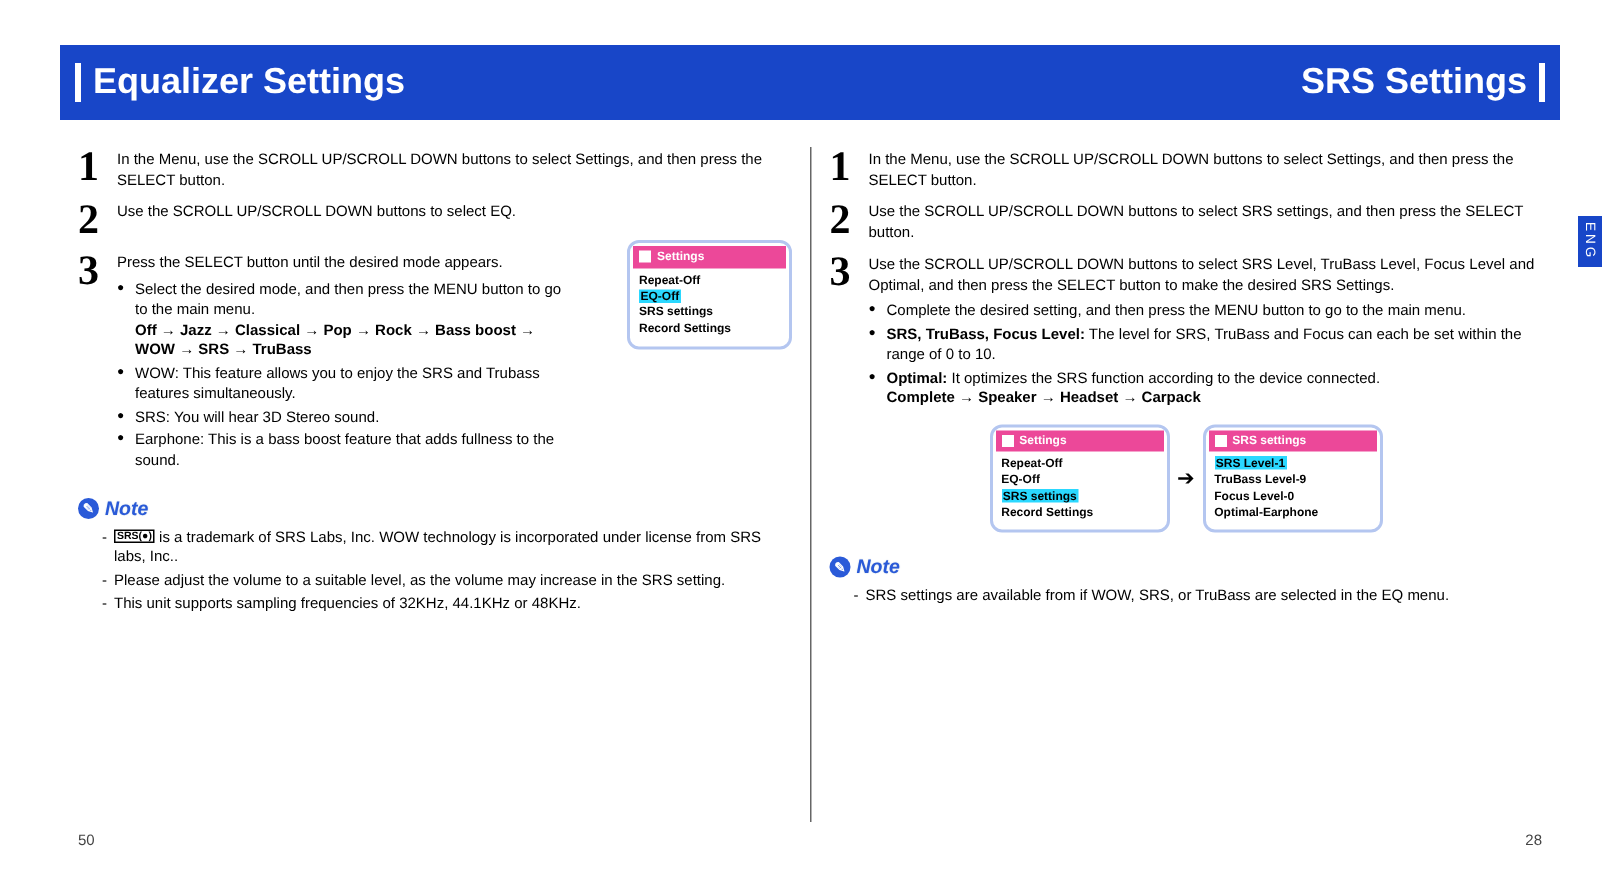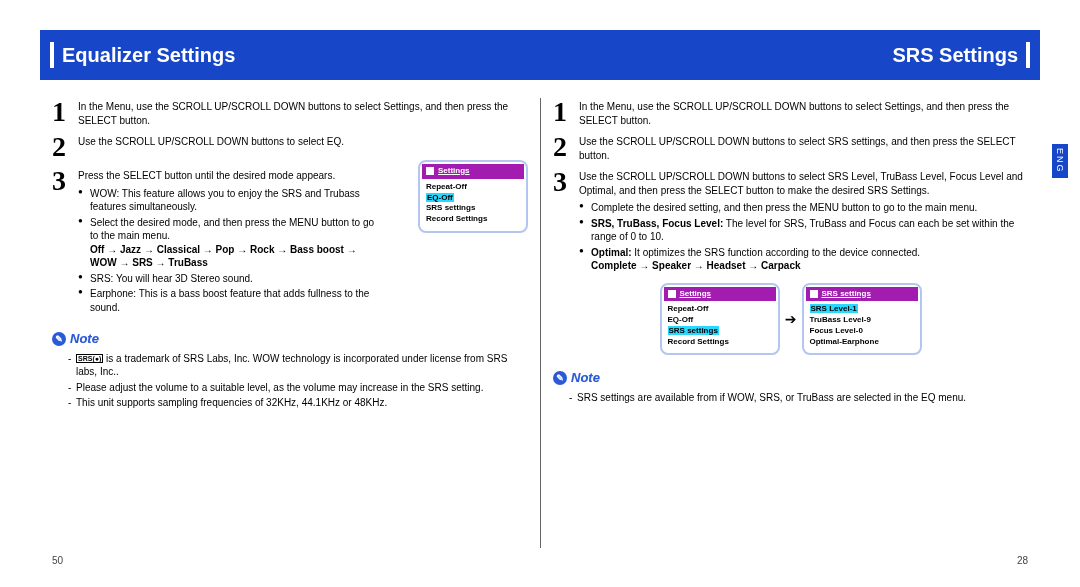--- a/index.html
+++ b/index.html
@@ -18,21 +18,21 @@
     display: flex;
     flex-direction: column;
   }
   .blue-bar {
     background: #1846c8;
     height: 50px;
     display: flex;
     justify-content: space-between;
     align-items: center;
     color: #fff;
-    font-size: 20px;
+    font-size: 24px;
     font-weight: bold;
     padding: 0 10px;
   }
   .blue-bar .lbar, .blue-bar .rbar {
     display: flex;
     align-items: center;
     gap: 8px;
     height: 100%;
   }
   .blue-bar .pipe {
@@ -130,26 +130,26 @@
     background: #fff;
   }
   .device {
     border: 2px solid #b4c6f0;
     border-radius: 8px;
     background: #fff;
     padding: 2px;
     box-sizing: border-box;
   }
   .device-head {
-    background: #a21caf;
+    background: #ec4899;
     color: #fff;
     font-size: 8px;
     font-weight: bold;
     padding: 2px 4px;
-    display:flex; align-items:center; gap:4px;text-decoration:underline;
+    display:flex; align-items:center; gap:4px;
   }
   .device-head::before {
     content:"";
     width:8px;height:8px;background:#fff;
   }
   .device-body {
     padding: 3px 4px;
     font-size: 8px;
     font-weight: bold;
     min-height: 44px;
@@ -220,25 +220,25 @@
       </div>
       <div class="step">
         <div class="step-num">2</div>
         <div class="step-body">Use the SCROLL UP/SCROLL DOWN buttons to select EQ.</div>
       </div>
       <div class="step">
         <div class="step-num">3</div>
         <div class="step-body" style="max-width:300px">
           <span>Press the SELECT button until the desired mode appears.</span>
           <ul class="sub-list">
-            <li>WOW: This feature allows you to enjoy the SRS and Trubass features simultaneously.</li>
             <li>
               <span>Select the desired mode, and then press the MENU button to go to the main menu.</span><br>
               <b class="seq">Off → Jazz → Classical → Pop → Rock → Bass boost → WOW → SRS → TruBass</b>
             </li>
+            <li>WOW: This feature allows you to enjoy the SRS and Trubass features simultaneously.</li>
             <li>SRS: You will hear 3D Stereo sound.</li>
             <li>Earphone: This is a bass boost feature that adds fullness to the sound.</li>
           </ul>
         </div>
       </div>
 
       <div class="device eq-box">
         <div class="device-head">Settings</div>
         <div class="device-body">
           <div>Repeat-Off</div>

